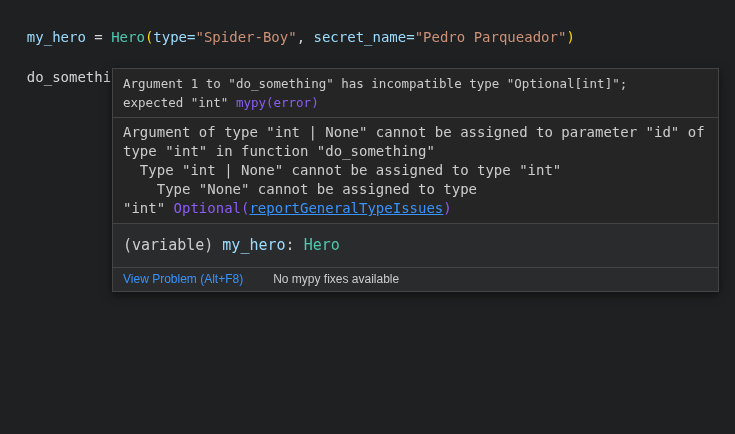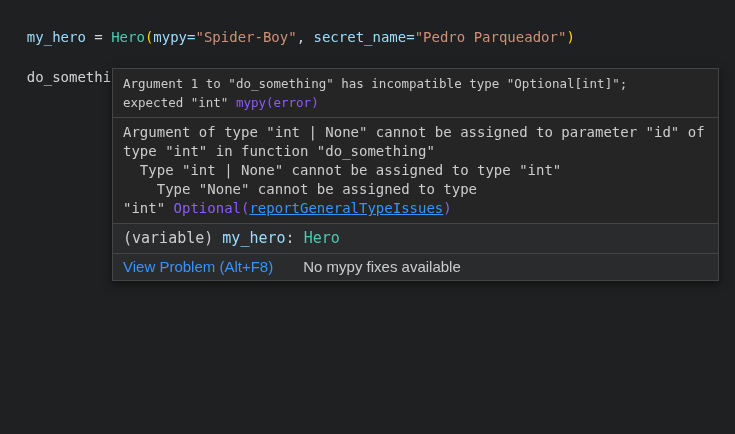--- a/index.html
+++ b/index.html
@@ -58,43 +58,43 @@
     padding:5px 10px;
     border-top:1px solid #454545;
     color:#cccccc;
     font-family:"DejaVu Sans Mono", monospace;
   }
   .hover-sec:first-child { border-top:none; }
   .hover-line { white-space:pre; }
 
   .sec-mypy    { font-size:12.5px; line-height:19px; }
   .sec-pylance { font-size:14px;   line-height:19px; }
-  .sec-varinfo { font-size:15px;   line-height:19px; background:#2a2b2d; padding:5px 10px; }
+  .sec-varinfo { font-size:15px;   line-height:19px; background:#2a2b2d; padding:12px 10px; }
 
   .dim  { color:#8b5cf6; }
   .link { color:#3794ff; cursor:pointer; }
   .link-underline { text-decoration:underline; }
 
   .sec-status {
     background:#2a2b2d;
     border-top:1px solid #454545;
     padding:4px 10px 5px 10px;
     font-family:"Liberation Sans", sans-serif;
-    font-size:15px;
+    font-size:12px;
     color:#cccccc;
     display:flex;
     align-items:center;
     gap:30px;
   }
 </style>
 </head>
 <body>
 
 <div id="code-line-1" class="code-line">
-  <span class="tok-var">my_hero</span><span class="tok-plain"> = </span><span class="tok-cls">Hero</span><span class="tok-brk">(</span><span class="tok-var">mypy=</span><span class="tok-str">"Spider-Boy"</span><span class="tok-plain">, </span><span class="tok-var">secret_name=</span><span class="tok-str">"Pedro Parqueador"</span><span class="tok-brk">)</span>
+  <span class="tok-var">my_hero</span><span class="tok-plain"> = </span><span class="tok-cls">Hero</span><span class="tok-brk">(</span><span class="tok-var">type=</span><span class="tok-str">"Spider-Boy"</span><span class="tok-plain">, </span><span class="tok-var">secret_name=</span><span class="tok-str">"Pedro Parqueador"</span><span class="tok-brk">)</span>
 </div>
 
 <div id="code-line-2" class="code-line">
   <span class="tok-plain">do_something</span><span class="tok-brk">(</span><span class="hl-box"><span class="tok-var">my_hero</span><span class="tok-plain">.</span><span class="tok-var">id</span></span><span class="tok-brk sq-warn">)</span>
 </div>
 
 <div class="hover-tooltip">
 
   <div class="hover-sec sec-mypy">
     <div class="hover-line">Argument 1 to "do_something" has incompatible type "Optional[int]";</div>

